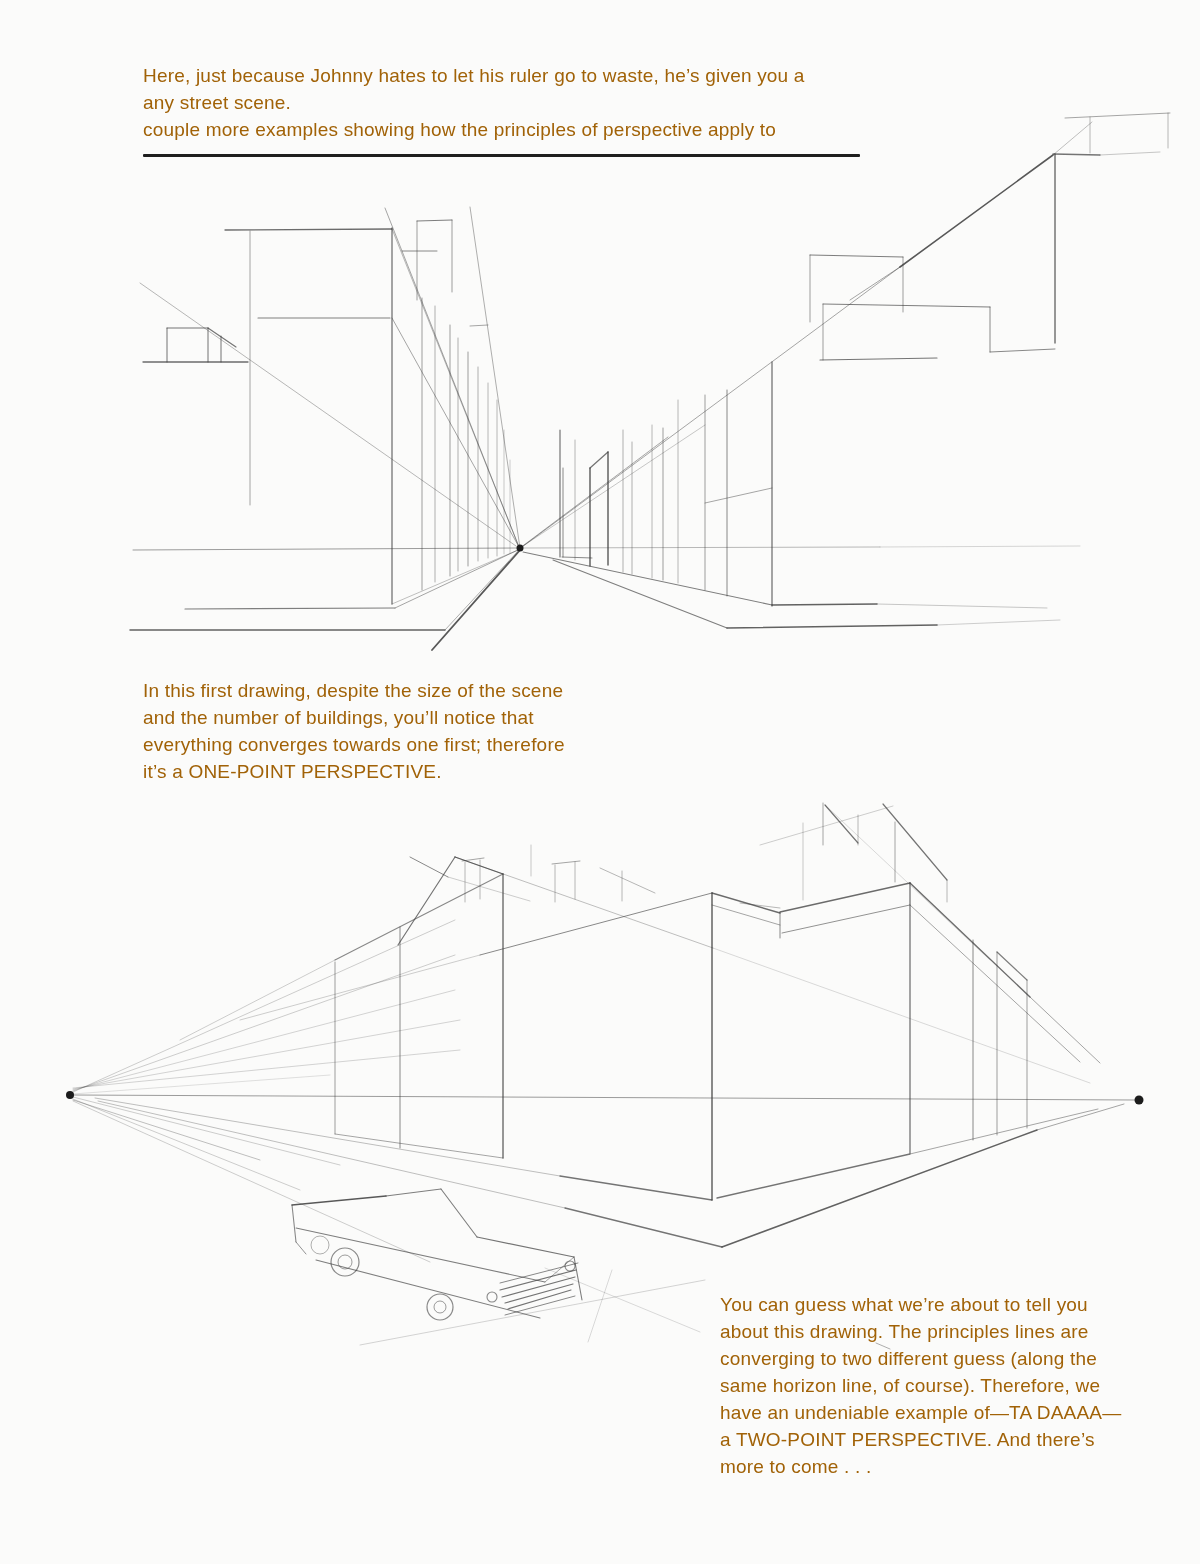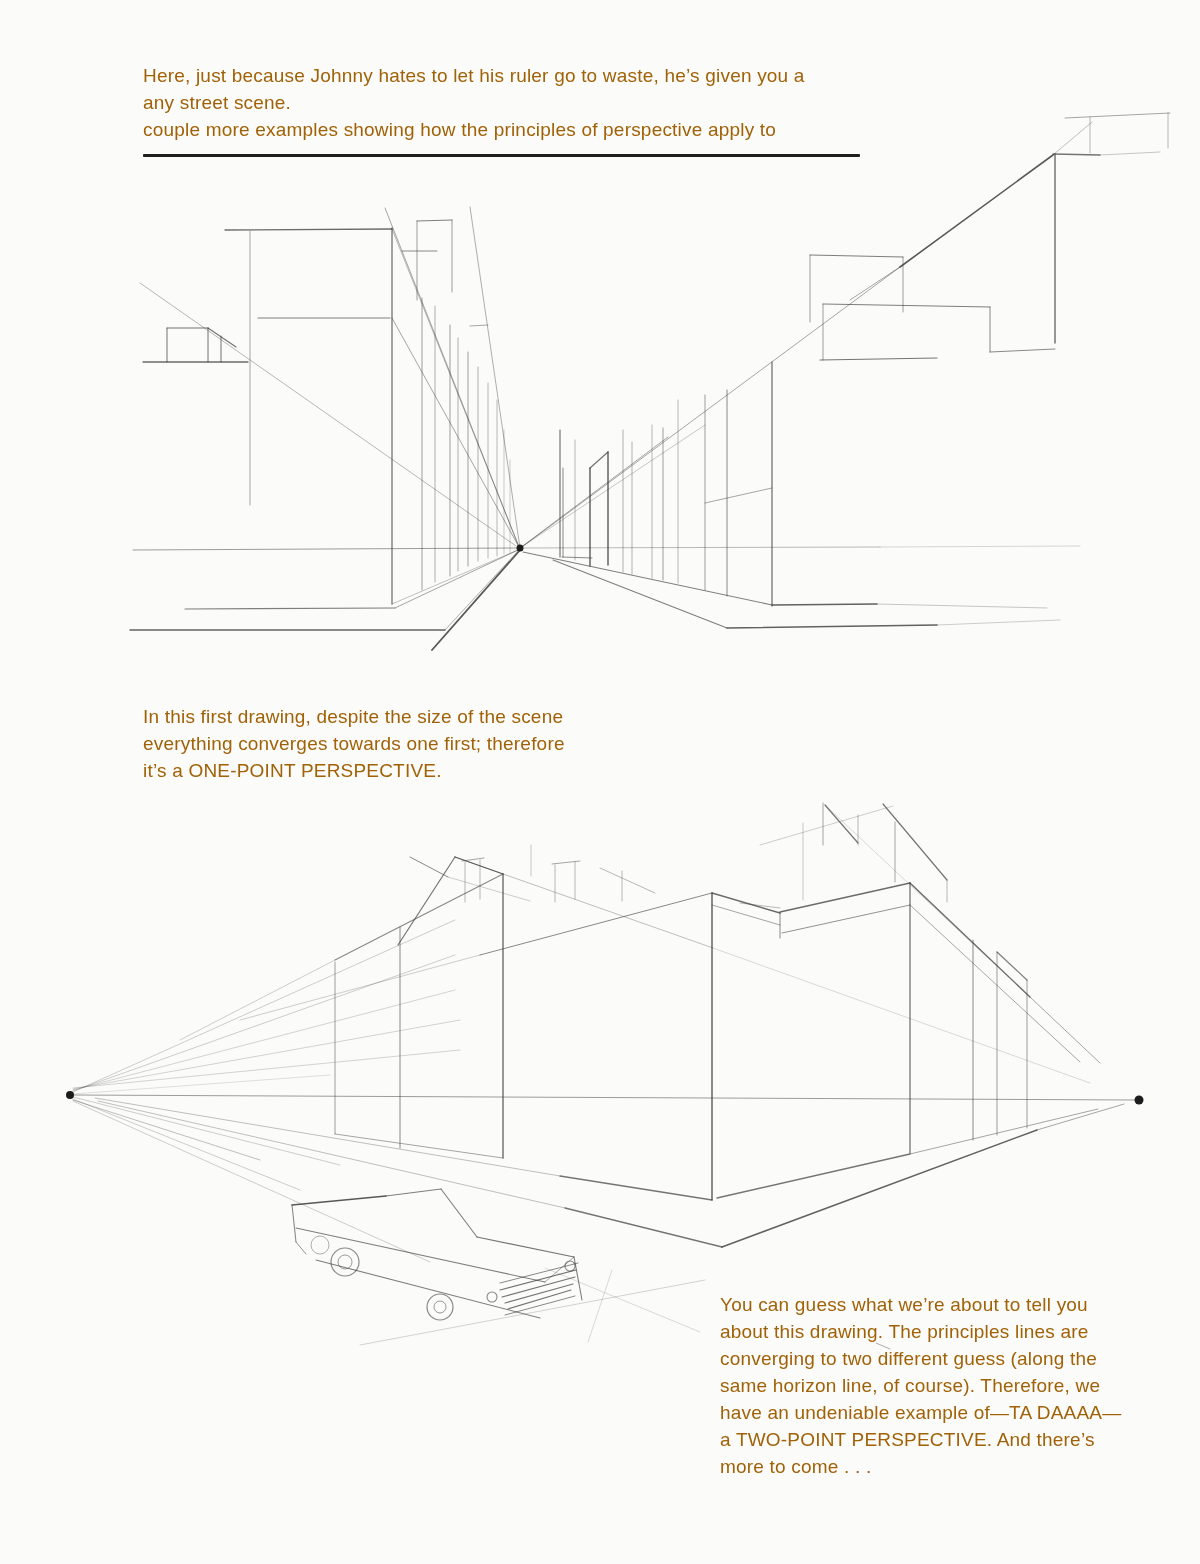--- a/index.html
+++ b/index.html
@@ -106,22 +106,23 @@
       <line x1="1053" y1="154" x2="1100" y2="155" stroke="#3c3c3c" stroke-width="1.3" opacity="0.7" stroke-linecap="round"></line>
       <line x1="1100" y1="155" x2="1160" y2="152" stroke="#3c3c3c" stroke-width="0.8" opacity="0.35" stroke-linecap="round"></line>
       <line x1="1053" y1="155" x2="1092" y2="122" stroke="#3c3c3c" stroke-width="0.8" opacity="0.4" stroke-linecap="round"></line>
       <line x1="1065" y1="118" x2="1170" y2="113" stroke="#3c3c3c" stroke-width="0.9" opacity="0.5" stroke-linecap="round"></line>
       <line x1="1090" y1="117" x2="1090" y2="153" stroke="#3c3c3c" stroke-width="0.8" opacity="0.45" stroke-linecap="round"></line>
       <line x1="1168" y1="113" x2="1168" y2="148" stroke="#3c3c3c" stroke-width="0.8" opacity="0.45" stroke-linecap="round"></line>
       <line x1="850" y1="300" x2="900" y2="267" stroke="#3c3c3c" stroke-width="0.9" opacity="0.5" stroke-linecap="round"></line>
       <circle cx="520" cy="548" r="3.5" fill="#1c1c1c"></circle>
     </svg>
 
-  <div class="para" style="left:143px; top:703px;">
+  <div class="para" style="left:143px; top:677px;">
       <div class="text-line">In this first drawing, despite the size of the scene</div>
+      <div class="text-line">and the number of buildings, you’ll notice that</div>
       <div class="text-line">everything converges towards one first; therefore</div>
       <div class="text-line">it’s a ONE-POINT PERSPECTIVE.</div>
     </div>
 
   <svg class="sketch" xmlns="http://www.w3.org/2000/svg" viewBox="40 780 1120 600" width="1120" height="600" aria-label="Two-point perspective street sketch with car" style="left: 40px; top: 780px;">
       <line x1="70" y1="1095" x2="1136" y2="1100" stroke="#3c3c3c" stroke-width="1" opacity="0.5" stroke-linecap="round"></line>
       <line x1="73" y1="1092" x2="455" y2="920" stroke="#3c3c3c" stroke-width="0.7" opacity="0.35" stroke-linecap="round"></line>
       <line x1="73" y1="1091" x2="455" y2="955" stroke="#3c3c3c" stroke-width="0.7" opacity="0.35" stroke-linecap="round"></line>
       <line x1="73" y1="1090" x2="455" y2="990" stroke="#3c3c3c" stroke-width="0.7" opacity="0.3" stroke-linecap="round"></line>
       <line x1="73" y1="1089" x2="460" y2="1020" stroke="#3c3c3c" stroke-width="0.7" opacity="0.3" stroke-linecap="round"></line>

